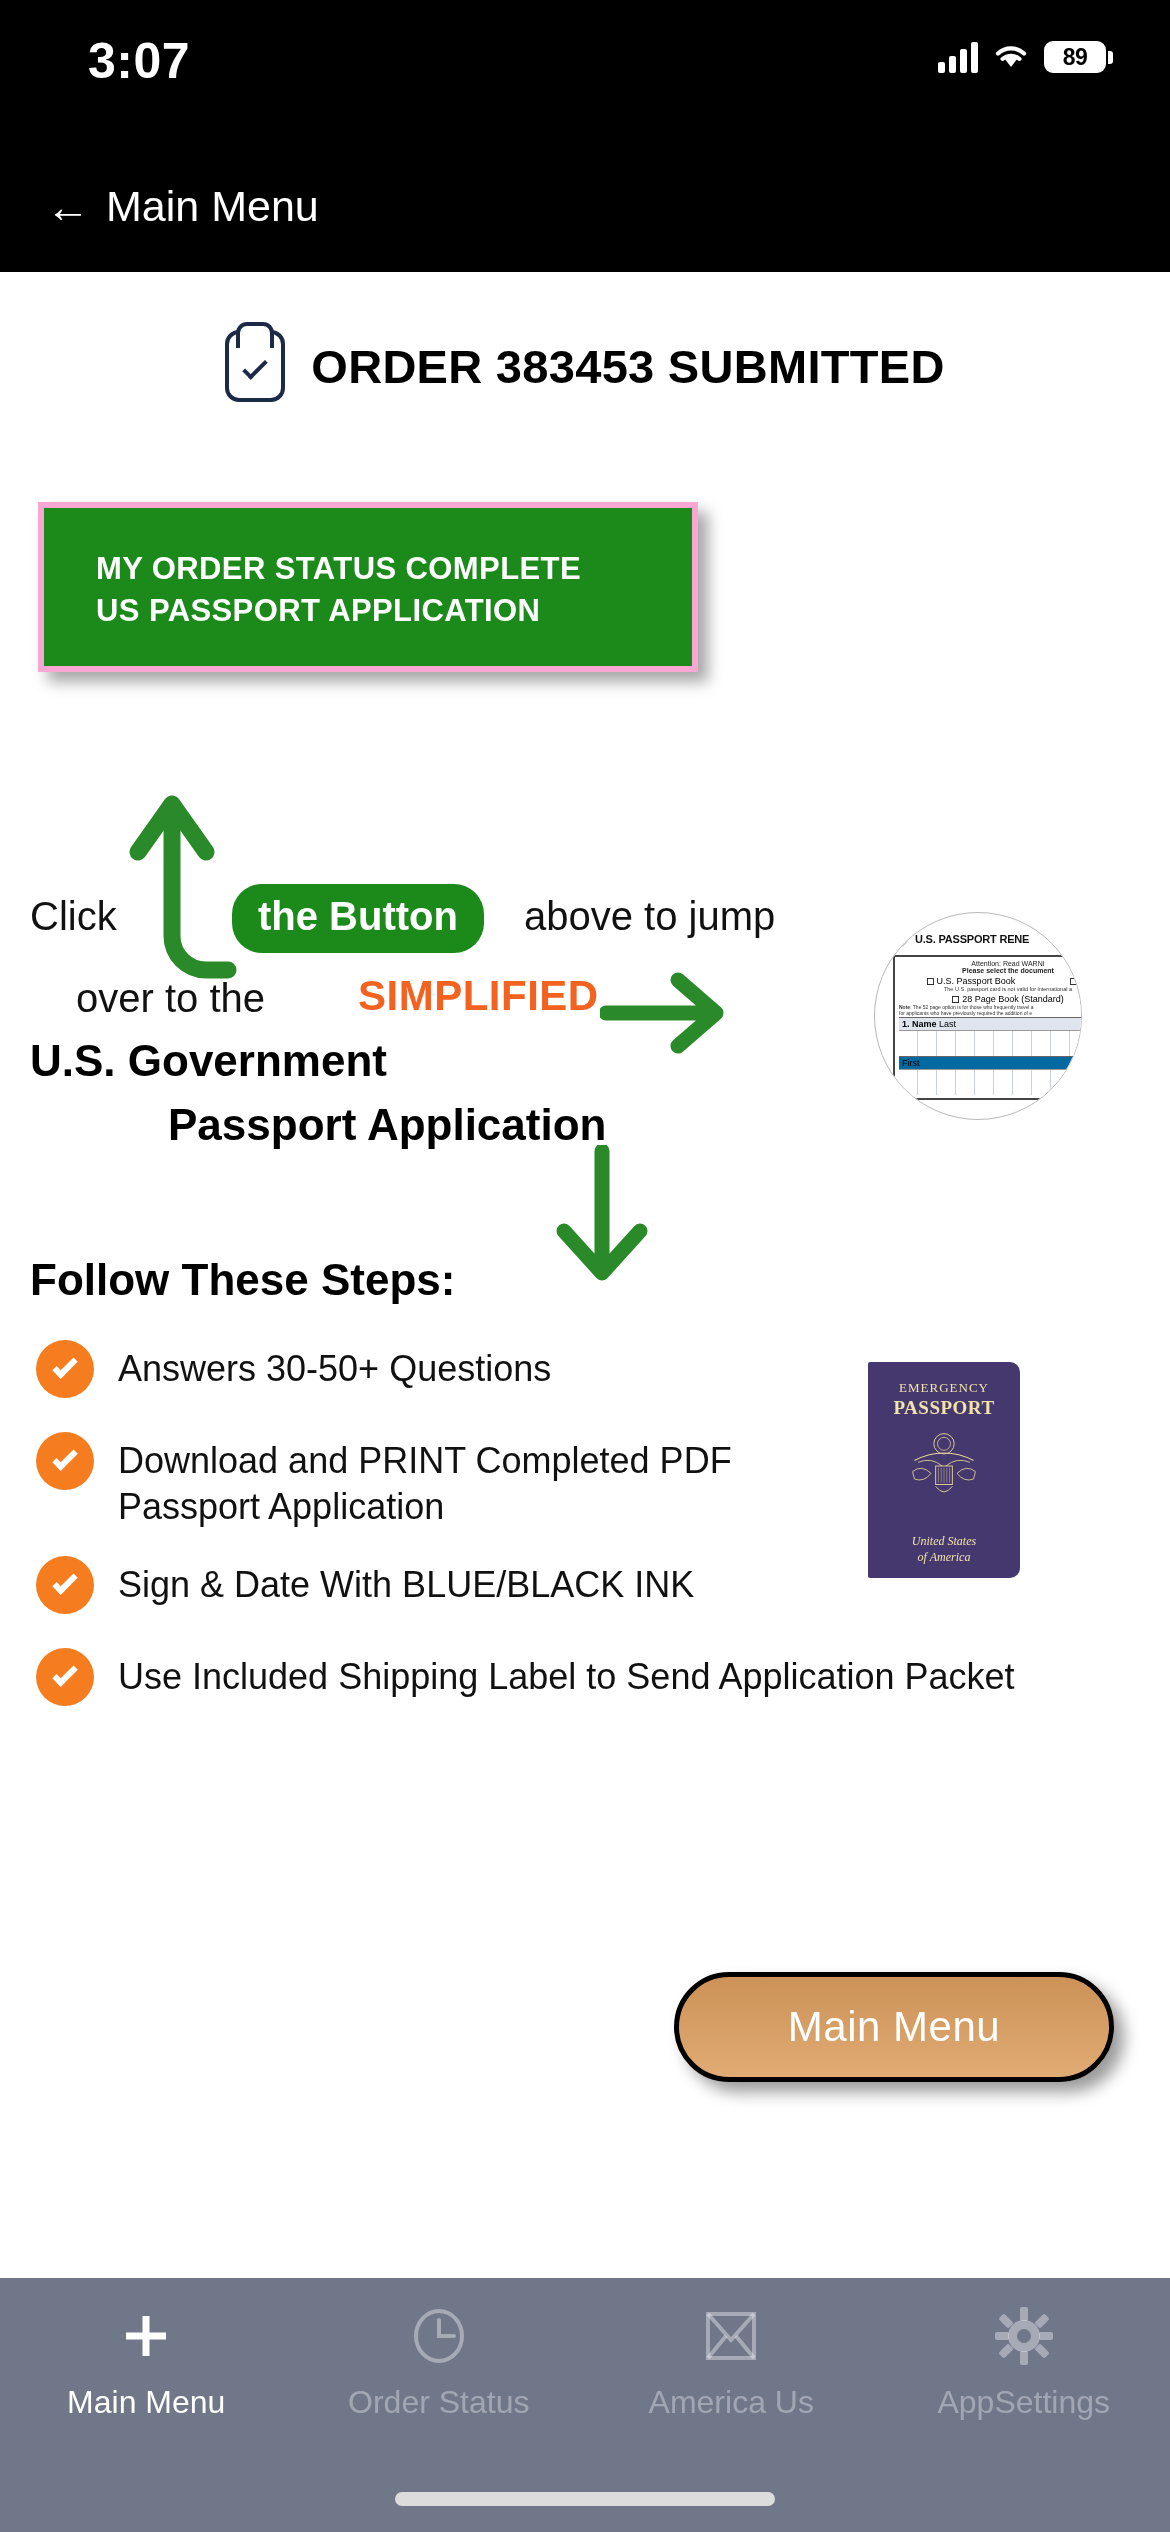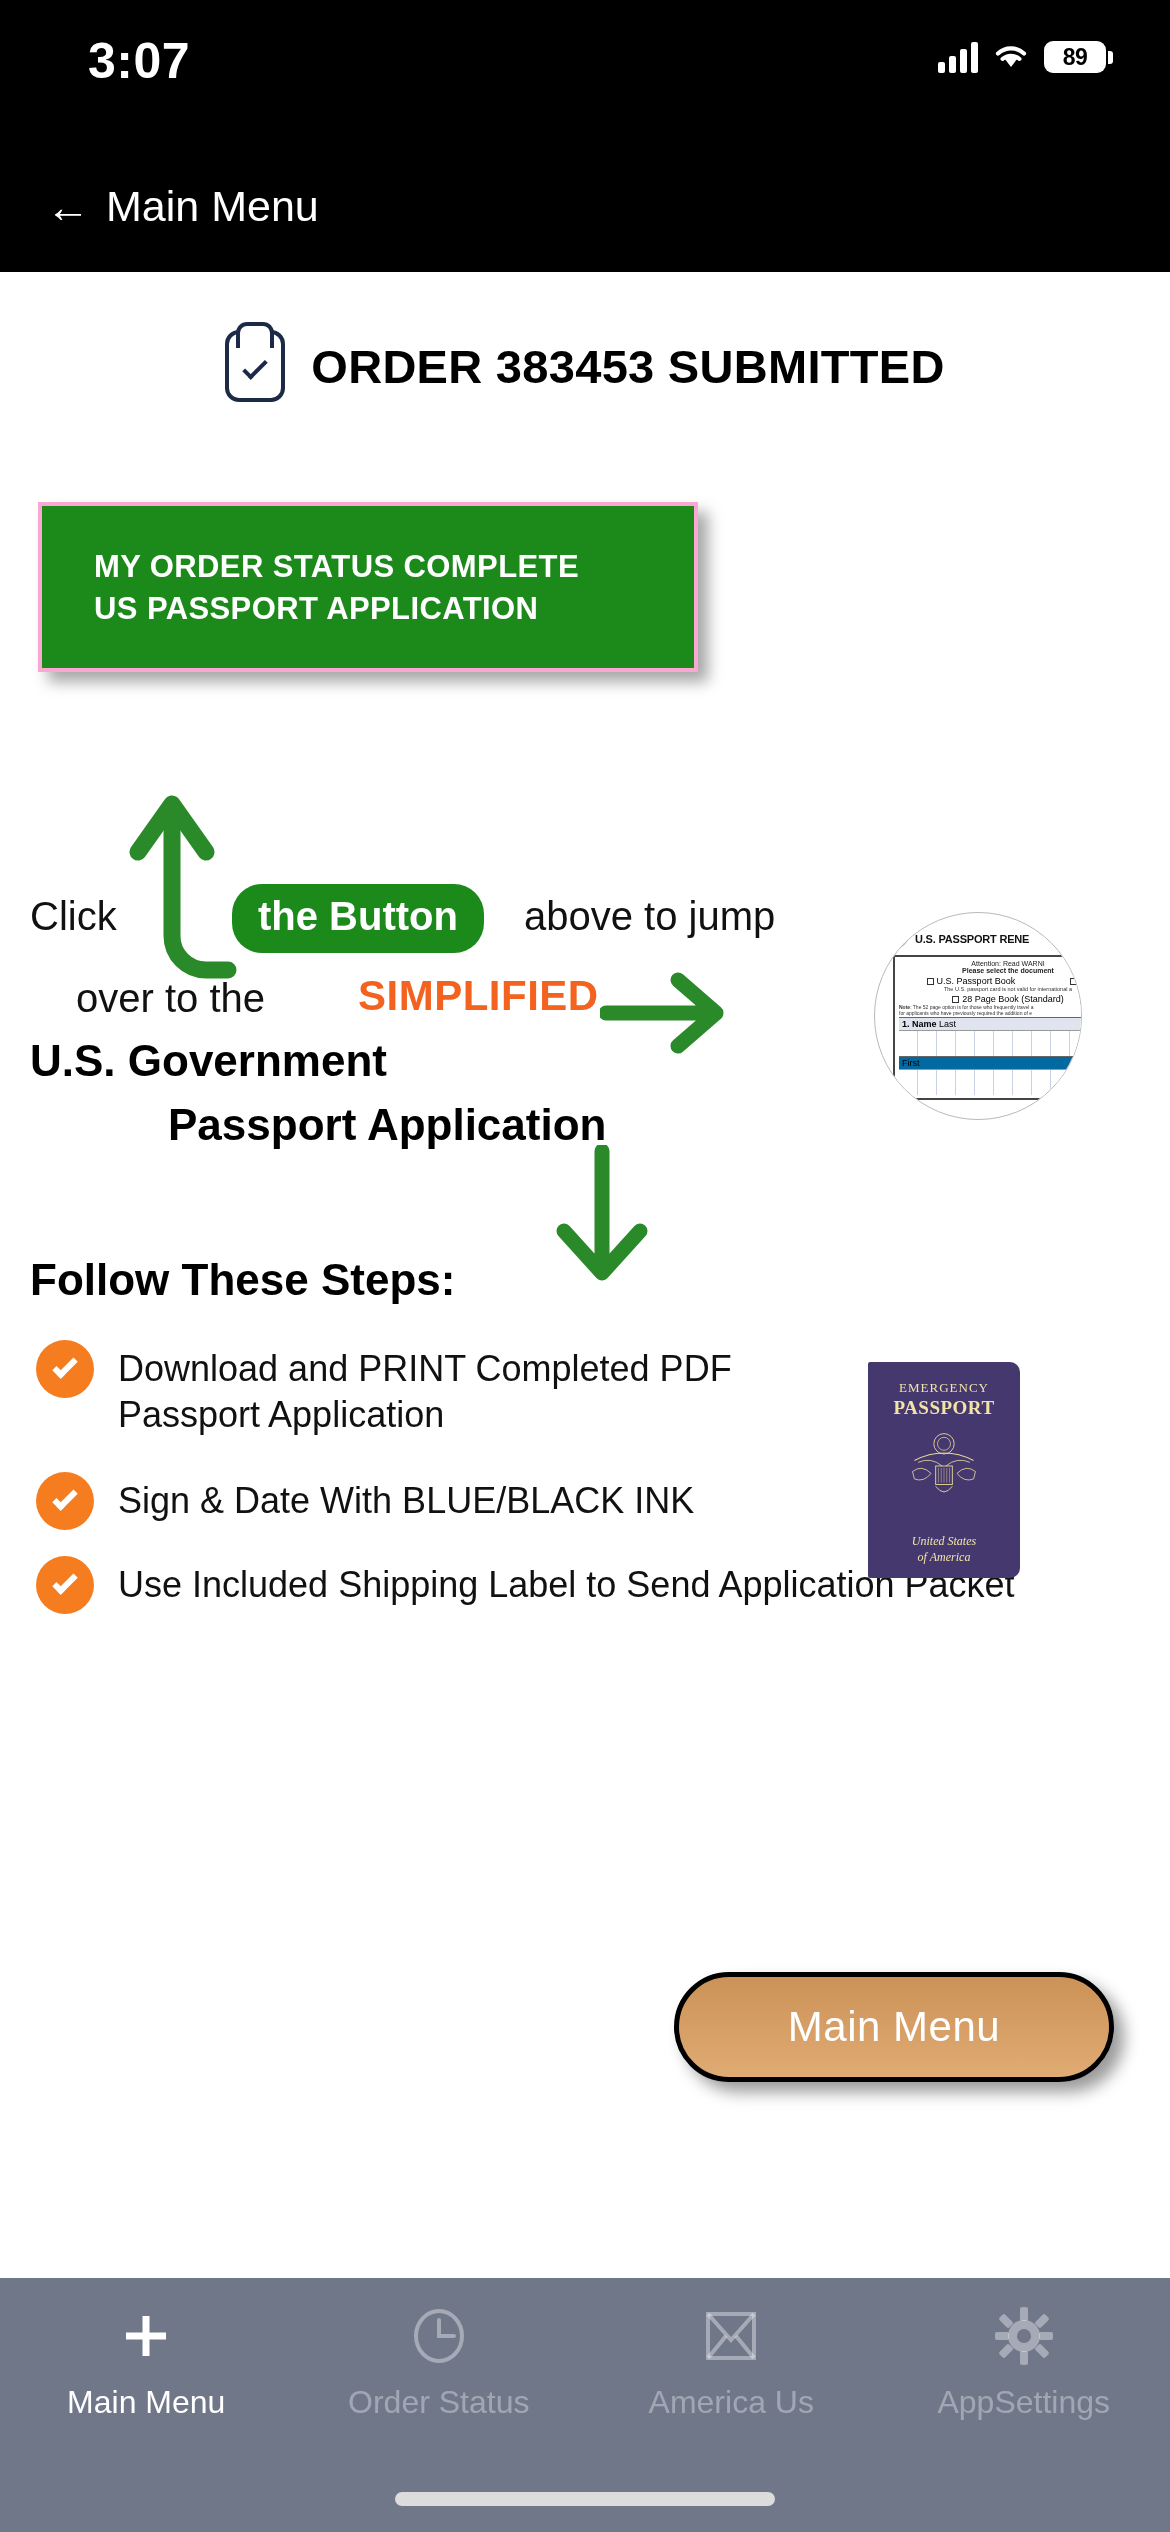--- a/index.html
+++ b/index.html
@@ -64,21 +64,21 @@
   }
   .order-icon .tick{
     position:absolute; left:50%; top:52%; transform:translate(-50%,-50%) rotate(-45deg);
     width:24px; height:12px; border-left:4px solid #1d2a47; border-bottom:4px solid #1d2a47;
   }
   .order-title{ font-size:47px; font-weight:700; color:#000; letter-spacing:0.3px; }
 
   
   .cta{
     position:absolute; left:38px; top:502px; width:660px; height:170px;
-    background:#1b8a1b; border:4px solid #f9a8d4;
+    background:#1b8a1b; border:6px solid #f9a8d4;
     box-shadow:10px 10px 14px rgba(0,0,0,.35);
   }
   .cta-text{
     position:absolute; left:52px; top:40px;
     color:#fff; font-size:31px; font-weight:700; line-height:1.35; letter-spacing:0.4px;
   }
   .cta-go{
     position:absolute; left:898px; top:540px; width:80px; height:80px;
     border:6px solid #fff; border-radius:10px;
     display:flex; align-items:center; justify-content:center;
@@ -298,20 +298,26 @@
         <path d="M50 6 V118 M12 86 L50 128 L88 86" stroke="#2a8a2a" stroke-width="15" fill="none" stroke-linecap="round" stroke-linejoin="round"></path>
       </svg>
   </span>
 
   <div class="steps-h">Follow These Steps:</div>
   <div class="steps">
     <div class="step">
       <span class="chk">
           <i></i>
         </span>
+      <span class="step-txt">Answers 30-50+ Questions</span>
+    </div>
+    <div class="step">
+      <span class="chk">
+          <i></i>
+        </span>
       <span class="step-txt" style="max-width:640px">Download and PRINT Completed PDF Passport Application</span>
     </div>
     <div class="step">
       <span class="chk">
           <i></i>
         </span>
       <span class="step-txt">Sign &amp; Date With BLUE/BLACK INK</span>
     </div>
     <div class="step">
       <span class="chk">

